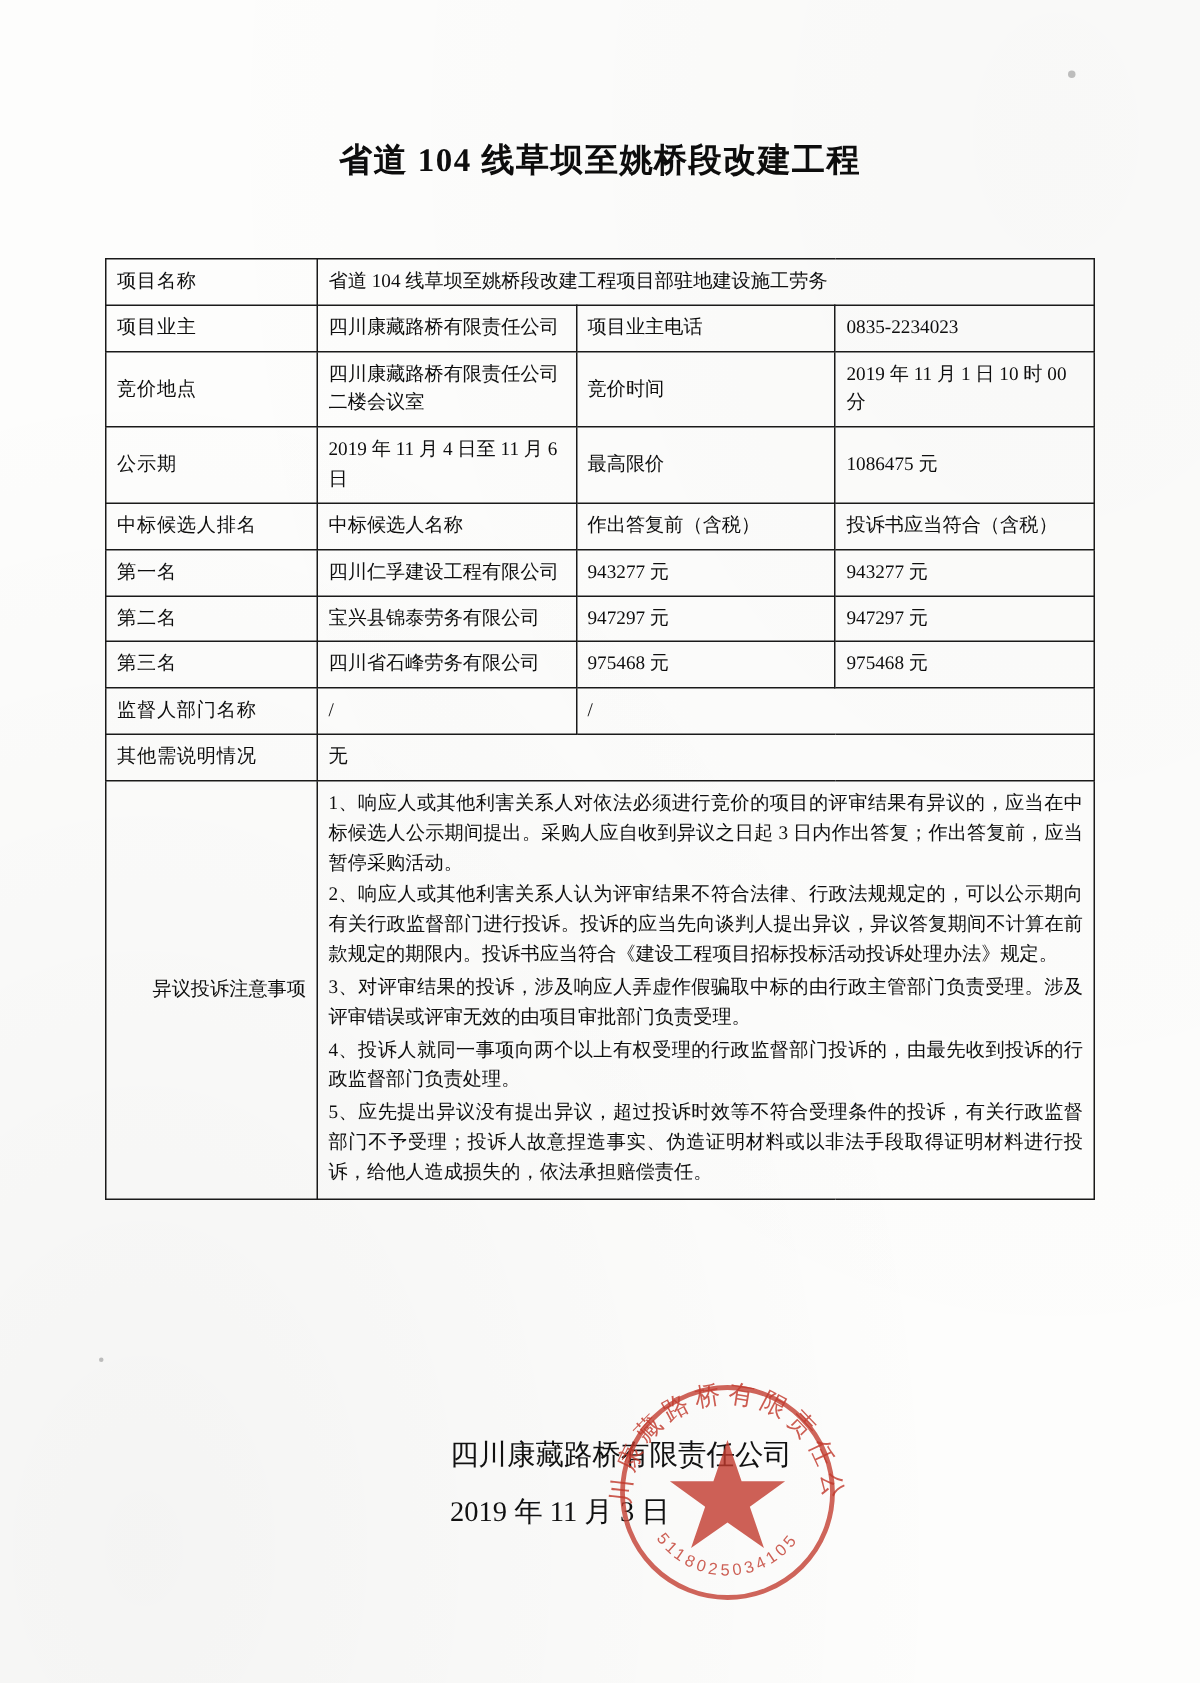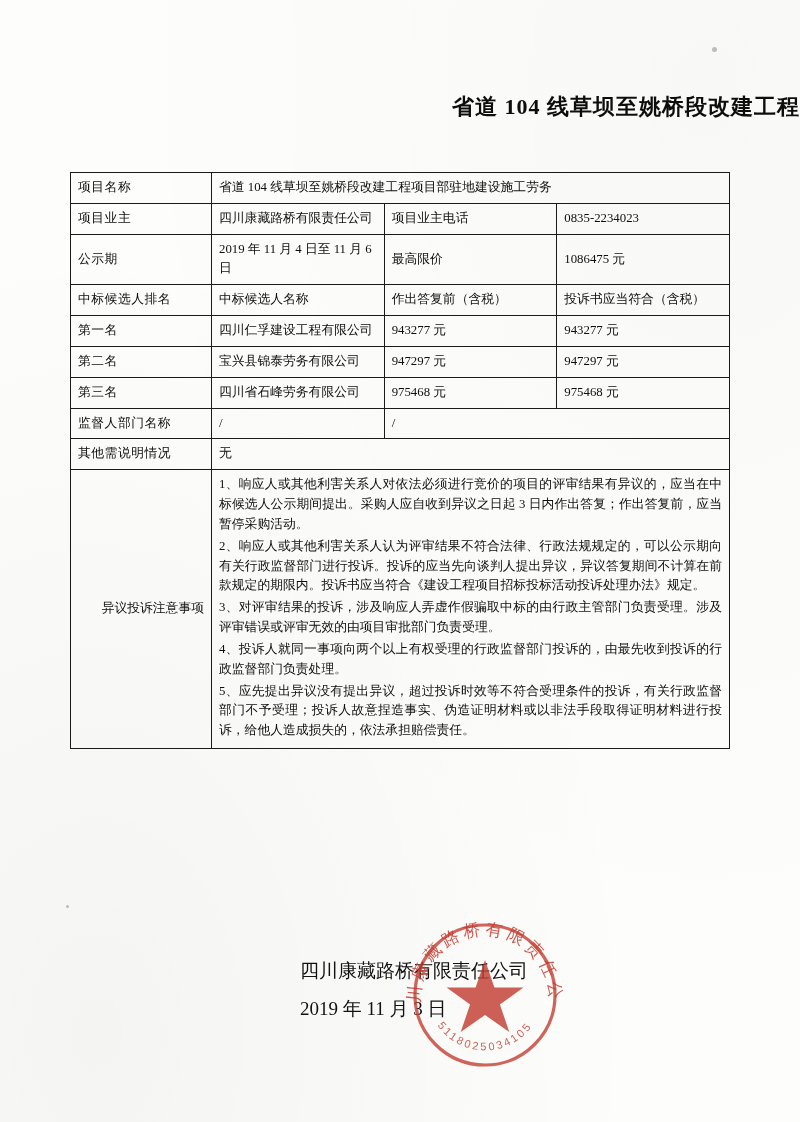--- a/index.html
+++ b/index.html
@@ -36,21 +36,21 @@
     background: #8d8d8d;
     border-radius: 50%;
     opacity: .55;
   }
 
   .title-block {
     position: absolute;
     left: 0;
     top: 86px;
     width: 800px;
-    text-align: right;
+    text-align: center;
   }
   .title-line {
     font-size: 22px;
     font-weight: bold;
     letter-spacing: 1px;
     line-height: 1.9;
     color: #0d0d0d;
   }
 
   table.doc {
@@ -134,20 +134,26 @@
     <tbody>
       <tr class="row-h">
         <td class="c1 label-spread">项目名称</td>
         <td colspan="3">省道 104 线草坝至姚桥段改建工程项目部驻地建设施工劳务</td>
       </tr>
       <tr class="row-h">
         <td class="c1 label-spread">项目业主</td>
         <td class="c2">四川康藏路桥有限责任公司</td>
         <td class="c3">项目业主电话</td>
         <td class="c4">0835-2234023</td>
+      </tr>
+      <tr class="cell-tall">
+        <td class="c1 label-spread">竞价地点</td>
+        <td class="c2">四川康藏路桥有限责任公司二楼会议室</td>
+        <td class="c3">竞价时间</td>
+        <td class="c4">2019 年 11 月 1 日 10 时 00 分</td>
       </tr>
       <tr class="row-h">
         <td class="c1 label-spread">公示期</td>
         <td class="c2">2019 年 11 月 4 日至 11 月 6 日</td>
         <td class="c3">最高限价</td>
         <td class="c4">1086475 元</td>
       </tr>
       <tr class="row-h">
         <td class="c1 label-spread">中标候选人排名</td>
         <td class="c2">中标候选人名称</td>

